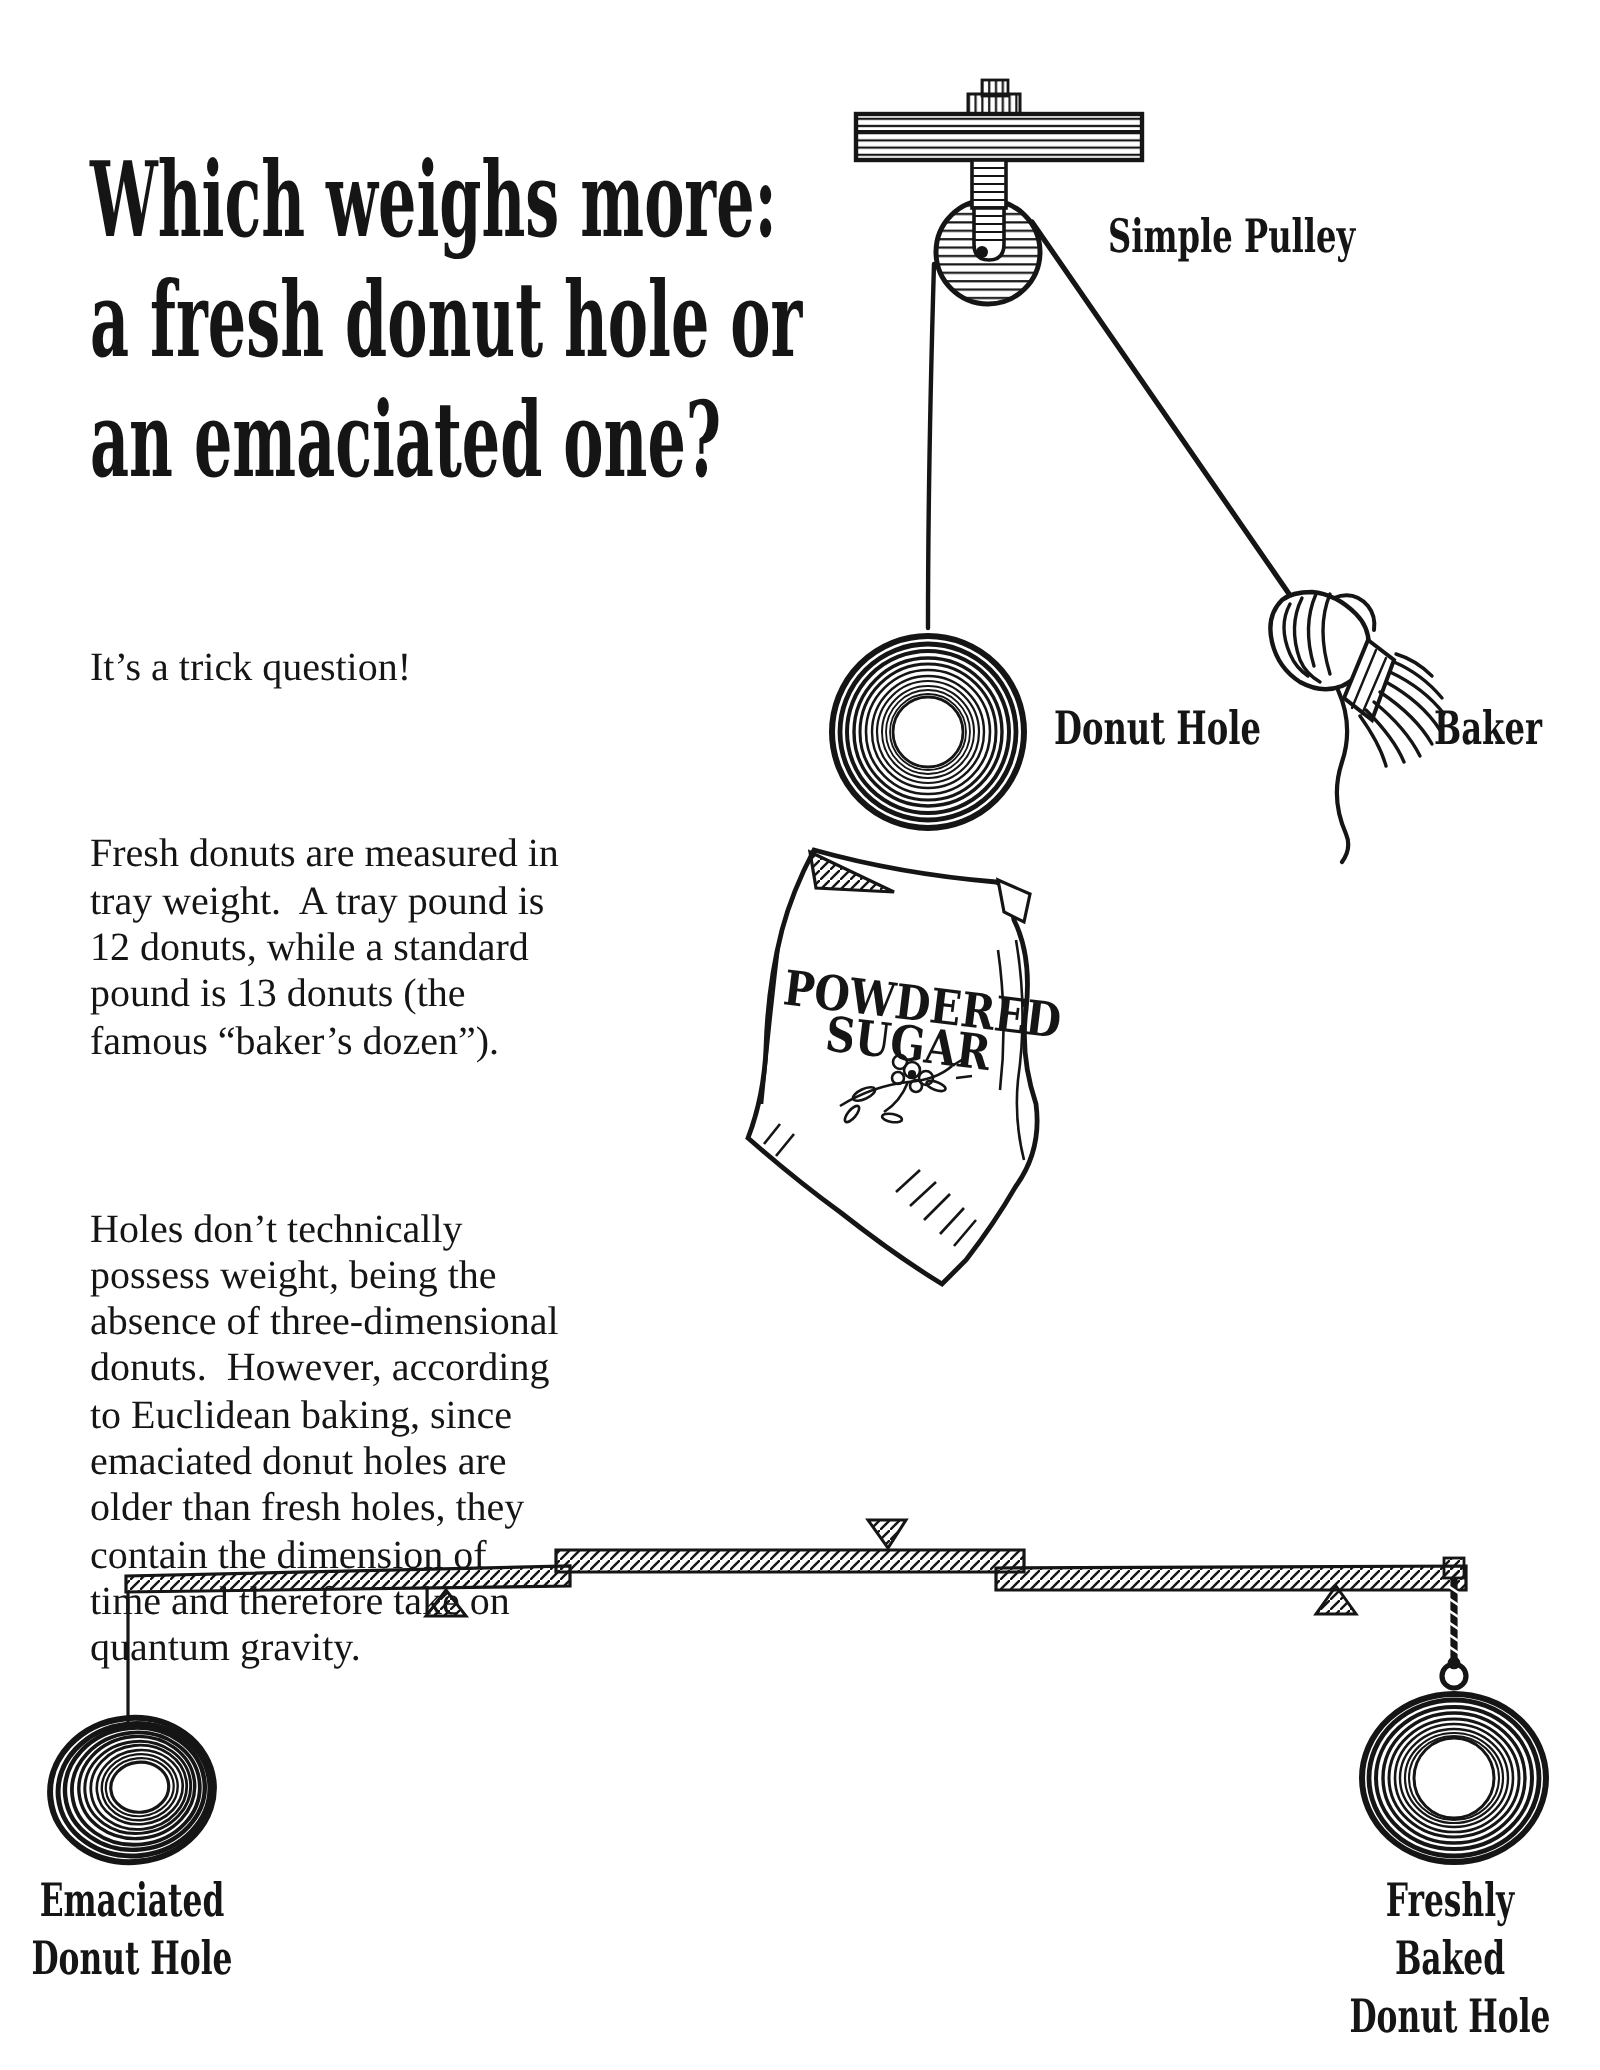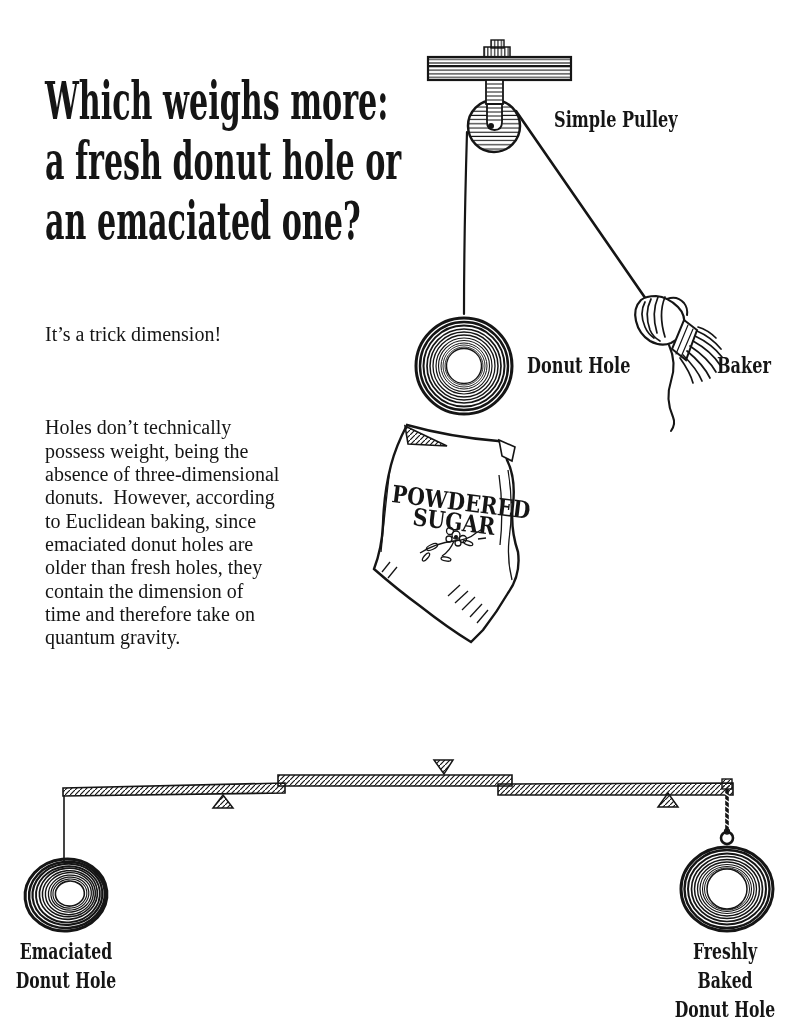--- a/index.html
+++ b/index.html
@@ -226,21 +226,26 @@
       <ellipse cx="727" cy="889" rx="22.5" ry="21" stroke-width="1"></ellipse>
       <circle cx="727" cy="889" r="20" stroke-width="1.5"></circle>
     </g>
   </svg>
 
   <h1 class="title">Which weighs more:
 a fresh donut hole or
 an emaciated one?</h1>
 
   <div class="body-copy">
-    <p>It’s a trick dimension!</p>
+    <p>It’s a trick question!</p>
+    <p>Fresh donuts are measured in
+tray weight.  A tray pound is
+12 donuts, while a standard
+pound is 13 donuts (the
+famous “baker’s dozen”).</p>
     <p>Holes don’t technically
 possess weight, being the
 absence of three-dimensional
 donuts.  However, according
 to Euclidean baking, since
 emaciated donut holes are
 older than fresh holes, they
 contain the dimension of
 time and therefore take on
 quantum gravity.</p>

